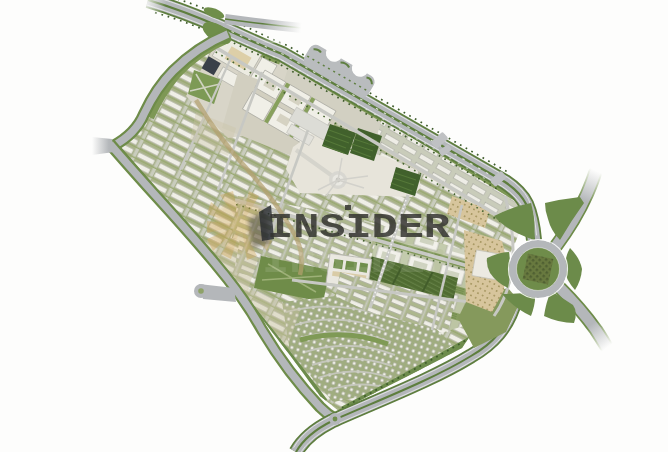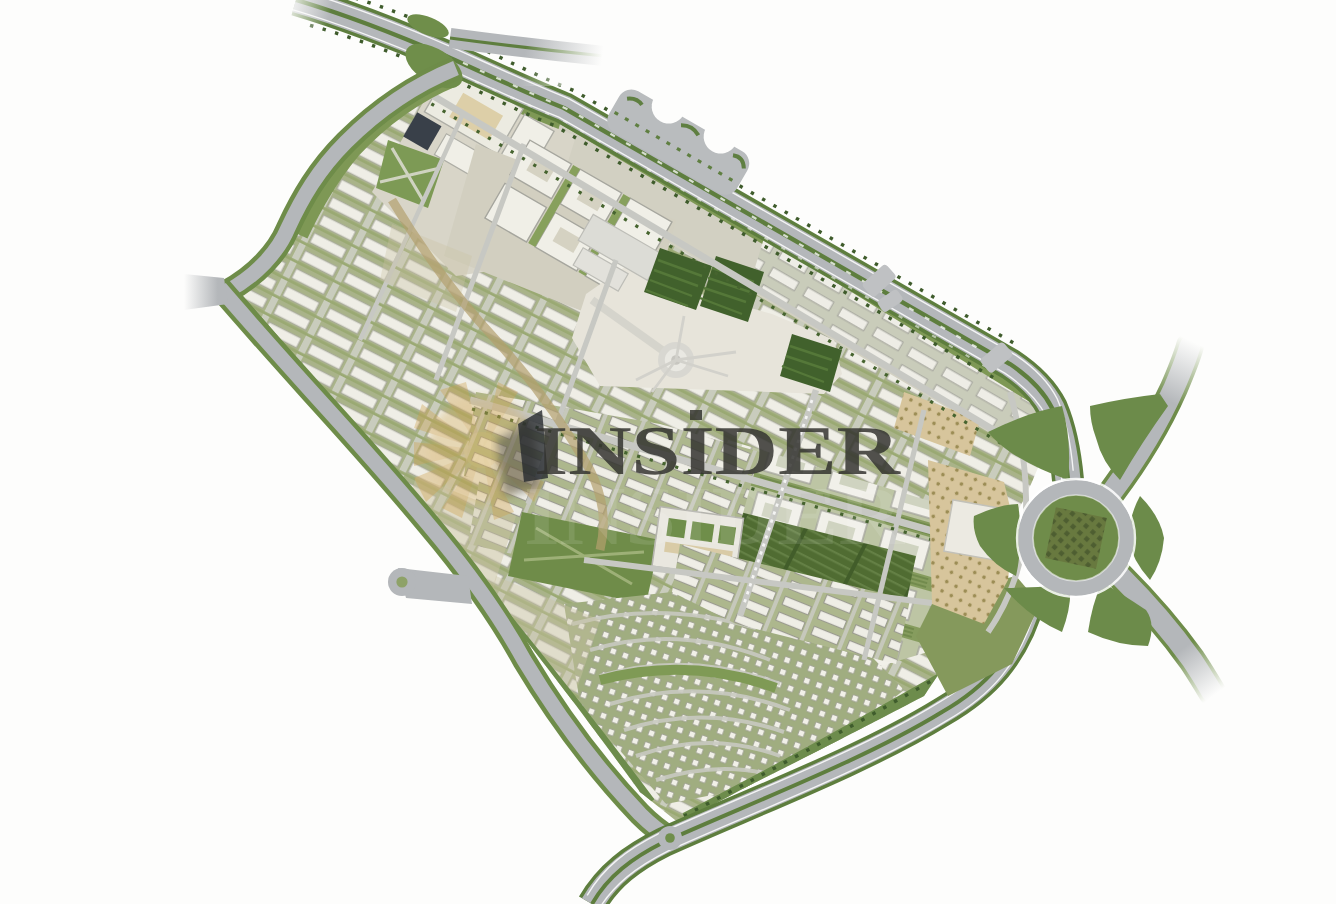--- a/index.html
+++ b/index.html
@@ -1,17 +1,17 @@
 <!DOCTYPE html>
 <html><head>
 <meta charset="utf-8">
 <style>
   html,body{margin:0;padding:0;background:#ffffff;}
   #stage{position:relative;width:668px;height:452px;background:#be185d;overflow:hidden;
-         font-family:Liberation Serif, serif;}
+         font-family:Liberation Mono, monospace;}
 </style>
 </head>
 <body>
 <div id="stage">
 <svg width="668" height="452" viewBox="0 0 668 452">
 <defs>
   <pattern id="patRow" width="24" height="10" patternUnits="userSpaceOnUse" patternTransform="rotate(27)">
     <rect width="24" height="10" fill="#a9b389"></rect>
     <rect x="20.5" width="3.5" height="10" fill="#c9ccbd"></rect>
     <rect y="8.6" width="24" height="1.4" fill="#9aa973"></rect>

